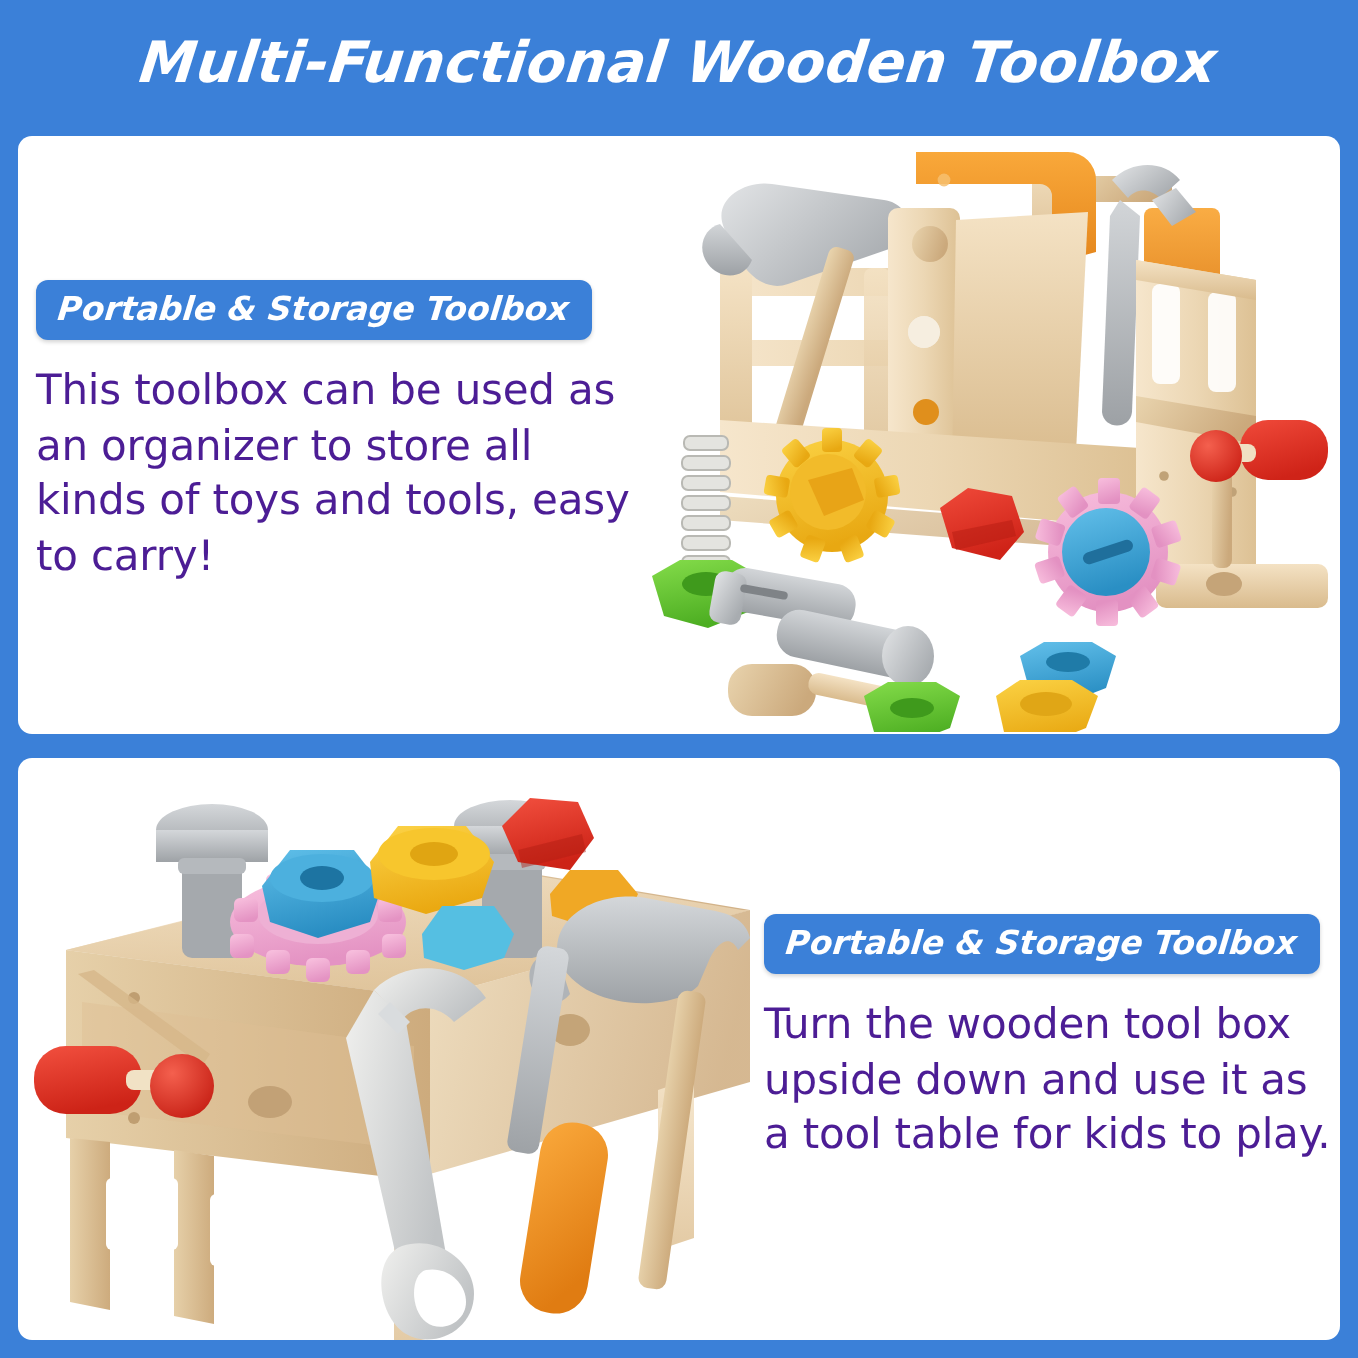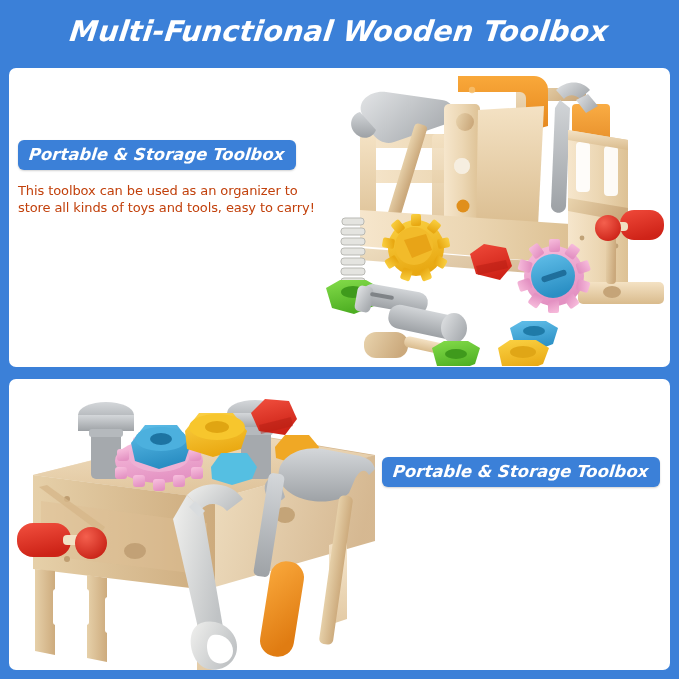--- a/index.html
+++ b/index.html
@@ -64,23 +64,23 @@
     font-family: "DejaVu Sans", sans-serif;
     font-weight: bold;
     font-style: italic;
     font-size: 16.5px;
     white-space: nowrap;
     transform: skewX(-6deg);
     display: inline-block;
   }
   .body-copy {
     margin-top: 12px;
-    color: #c2410c;
+    color: #4c1d95;
     font-family: "DejaVu Sans", sans-serif;
-    font-size: 13px;
+    font-size: 21px;
     line-height: 1.31;
     letter-spacing: -0.1px;
   }
 
   
   .product-art { position: absolute; }
   #art-1 { right: -6px; top: 2px;  width: 356px; height: 296px; }
   #art-2 { left: 2px;   top: 4px;  width: 370px; height: 288px; }
   .product-art svg { display: block; width: 100%; height: 100%; }
 </style>
@@ -475,16 +475,17 @@
           <rect x="52" y="152" width="24" height="10" rx="4" fill="#f1e2c5"></rect>
           <circle cx="80" cy="160" r="16" fill="url(#r2R)"></circle>
         </g>
       </svg>
     </div>
 
     <div class="panel-text">
       <div class="badge">
         <span class="badge-label">Portable &amp; Storage Toolbox</span>
       </div>
+      <div class="body-copy">Turn the wooden tool box upside down and use it as a tool table for kids to play.</div>
     </div>
   </div>
 
 </div>
 
 </body></html>

